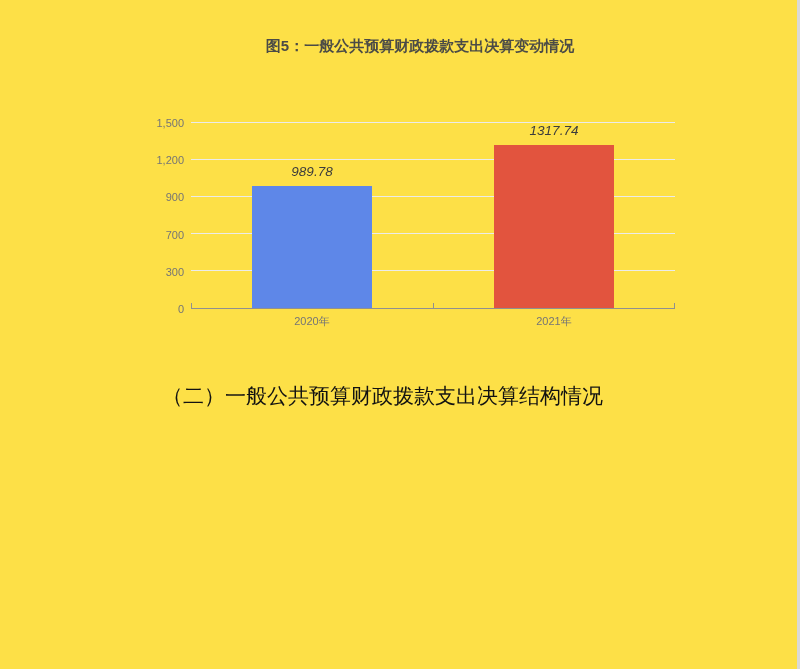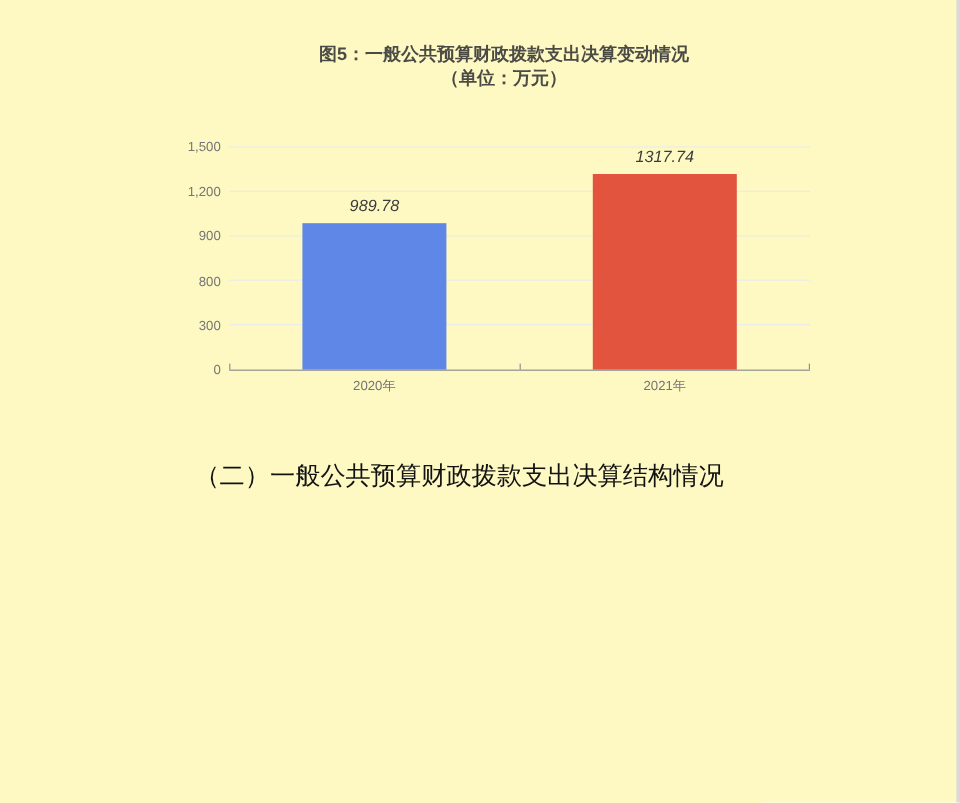--- a/index.html
+++ b/index.html
@@ -1,18 +1,18 @@
 <!DOCTYPE html>
 <html><head>
 <meta charset="utf-8">
 <style>
   * { margin:0; padding:0; box-sizing:border-box; }
   html,body { background:#ffffff; }
   .page {
-    position:relative; width:800px; height:669px; background:#fef9c3;
+    position:relative; width:800px; height:669px; background:#fde047;
     overflow:hidden; font-family:"Liberation Sans", sans-serif;
   }
   .right-edge {
     position:absolute; top:0; right:0; width:3px; height:669px; background:#d9d9d9;
   }
   
   .chart-head {
     position:absolute; left:120px; top:36px; width:600px; text-align:center;
     font-weight:bold; font-size:15px; line-height:20px; color:#4b4b46;
   }
@@ -61,27 +61,26 @@
     text-indent:42px; text-align:justify;
   }
 </style>
 </head>
 <body>
 
 <div class="page">
 
   <div class="chart-head">
     <div>图5：一般公共预算财政拨款支出决算变动情况</div>
-    <div>（单位：万元）</div>
   </div>
 
   <div class="y-axis" id="yAxis">
       <div class="ytick" style="bottom: 0%;">0</div>
       <div class="ytick" style="bottom: 20%; margin-top: 14px;">300</div>
-      <div class="ytick" style="bottom: 40%;">800</div>
+      <div class="ytick" style="bottom: 40%;">700</div>
       <div class="ytick" style="bottom: 60%;">900</div>
       <div class="ytick" style="bottom: 80%; text-align: right;">1,200</div>
       <div class="ytick" style="bottom: 100%;">1,500</div>
     </div>
 
   <div class="plot" id="plotArea">
       <div class="gridline" style="bottom: 20%;"></div>
       <div class="gridline" style="bottom: 40%;"></div>
       <div class="gridline" style="bottom: 60%;"></div>
       <div class="gridline" style="bottom: 80%;"></div>

